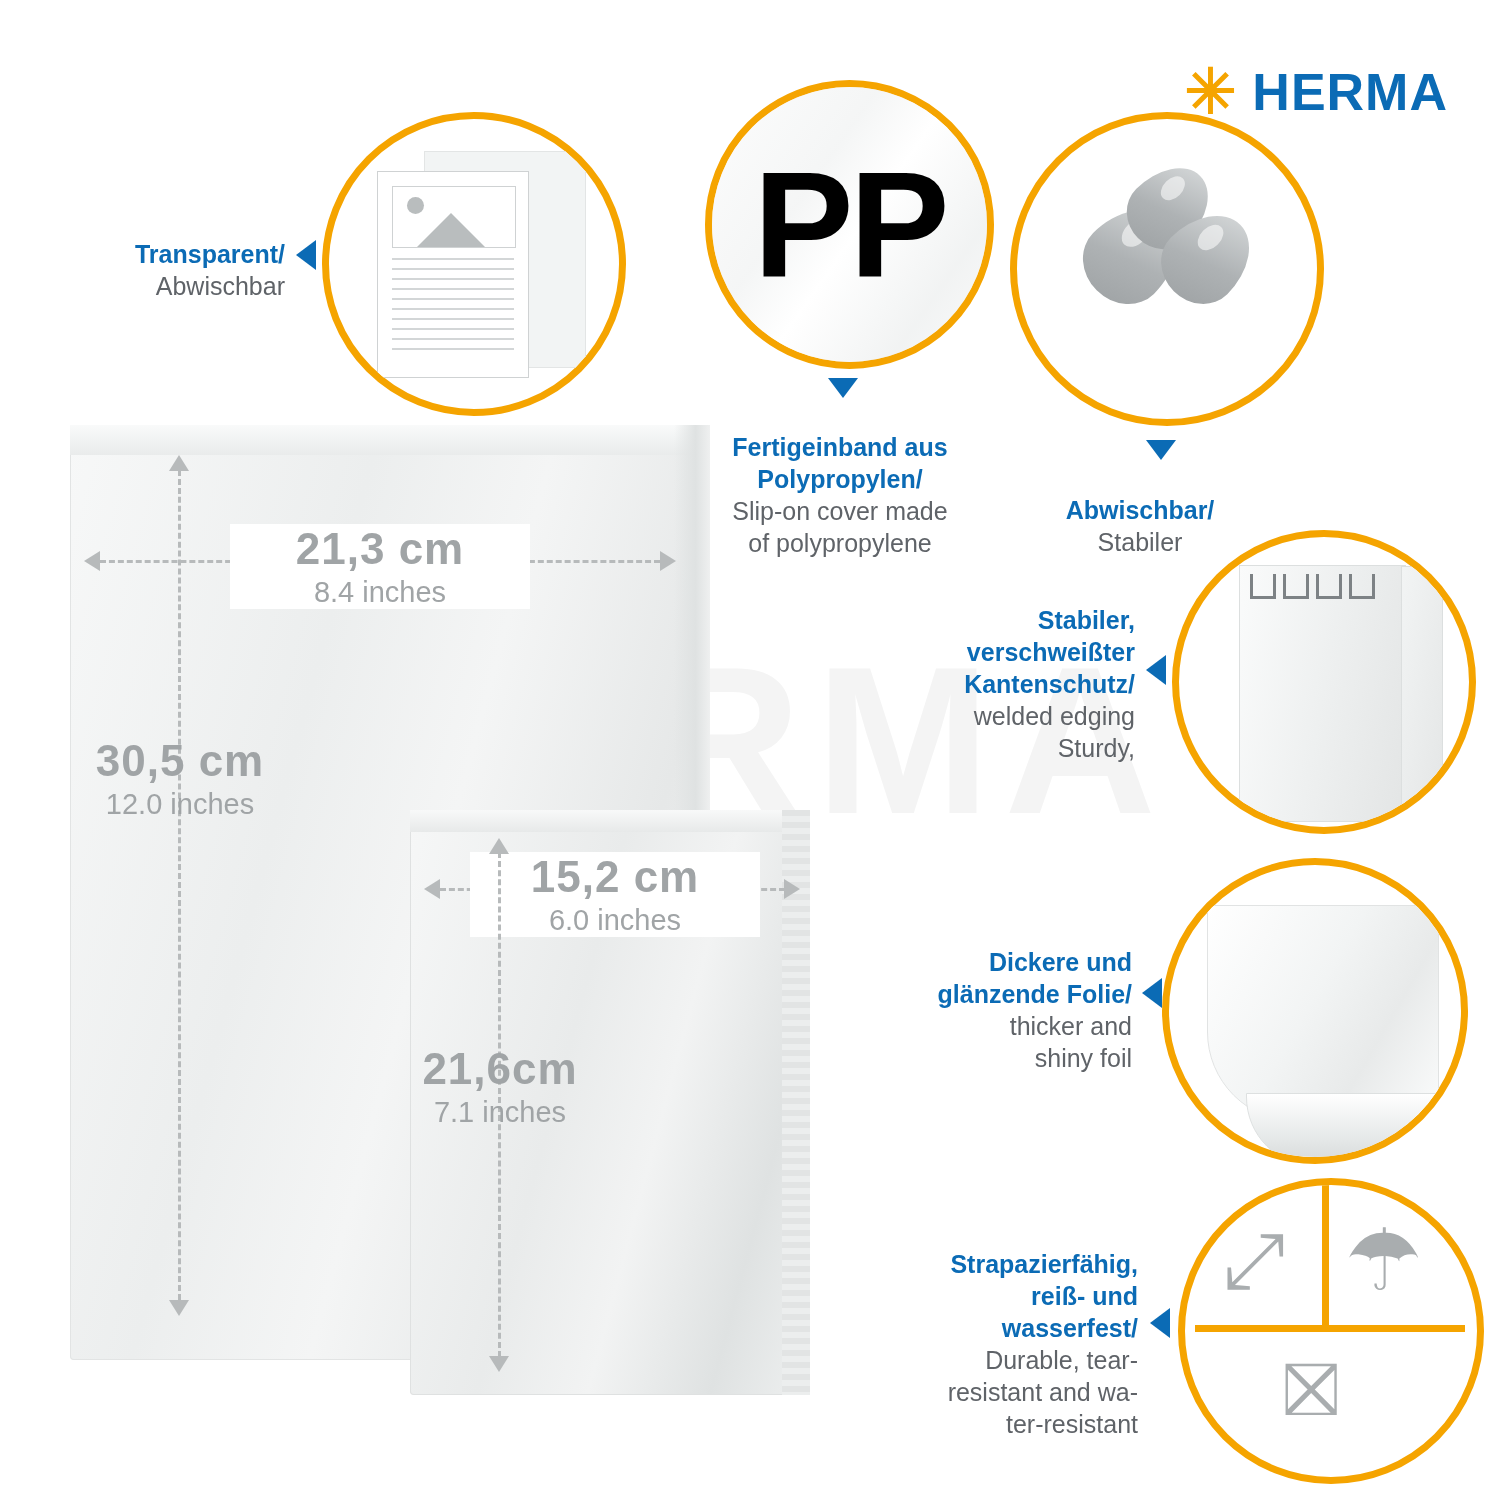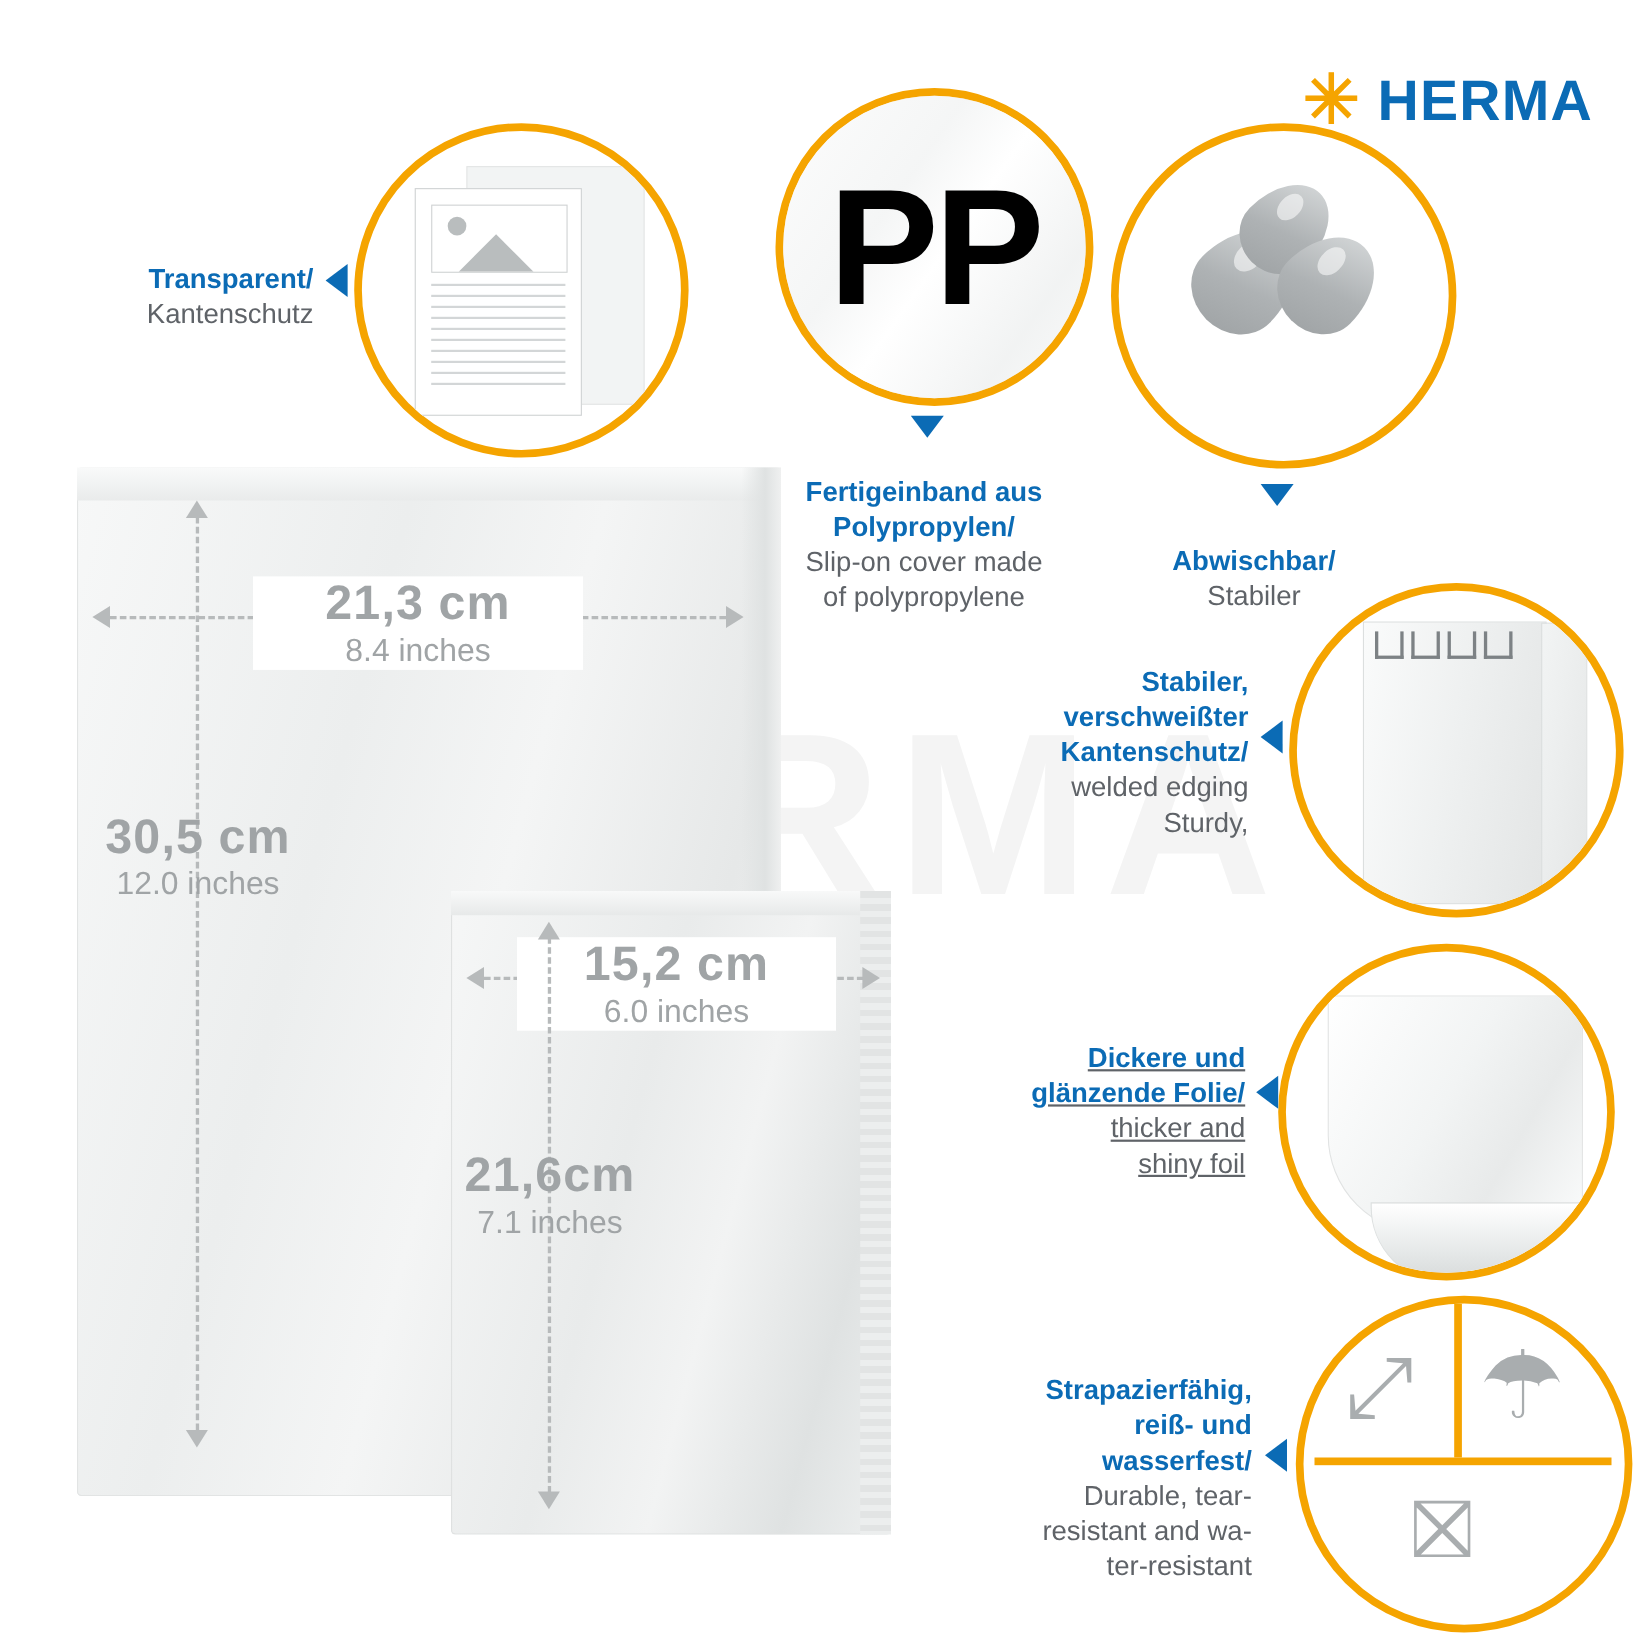--- a/index.html
+++ b/index.html
@@ -392,21 +392,21 @@
             <i></i>
             <i></i>
             <i></i>
         </div>
       </div>
     </div>
   </div>
   <div class="arrow left" style="left:296px; top:240px;"></div>
   <div class="callout right-align" style="left:10px; top:222px; width:275px;">
     <div class="de">Transparent/</div>
-    <div>Kantenschutz</div>
+    <div>Abwischbar</div>
   </div>
 
   <div class="badge" style="left:705px; top:80px; width:275px; height:275px;">
     <div class="pp-sheen"></div>
     <div class="pp-text">PP</div>
   </div>
   <div class="arrow down" style="left:828px; top:378px;"></div>
   <div class="callout center-align" style="left:690px; top:415px; width:300px;">
     <div class="de">Fertigeinband aus</div>
     <div class="de">Polypropylen/</div>
@@ -444,21 +444,21 @@
     <div>welded edging</div>
     <div>Sturdy,</div>
   </div>
 
   <div class="badge" style="left:1162px; top:858px; width:292px; height:292px;">
     <div class="foil">
       <div class="curl"></div>
     </div>
   </div>
   <div class="arrow left" style="left:1142px; top:978px;"></div>
-  <div class="callout right-align" style="left:860px; top:930px; width:272px;text-decoration:underline;">
+  <div class="callout right-align" style="left:860px; top:930px; width:272px;">
     <div class="de">Dickere und</div>
     <div class="de">glänzende Folie/</div>
     <div>thicker and</div>
     <div>shiny foil</div>
   </div>
 
   <div class="badge pie-badge" style="left:1178px; top:1178px; width:292px; height:292px;">
     <div class="slice-line" style="left:137px; top:0px; width:7px; height:140px;"></div>
     <div class="slice-line" style="left:10px; top:140px; width:270px; height:7px;"></div>
     <div class="arrow-cross" style="left:38px; top:36px;">⤢</div>

